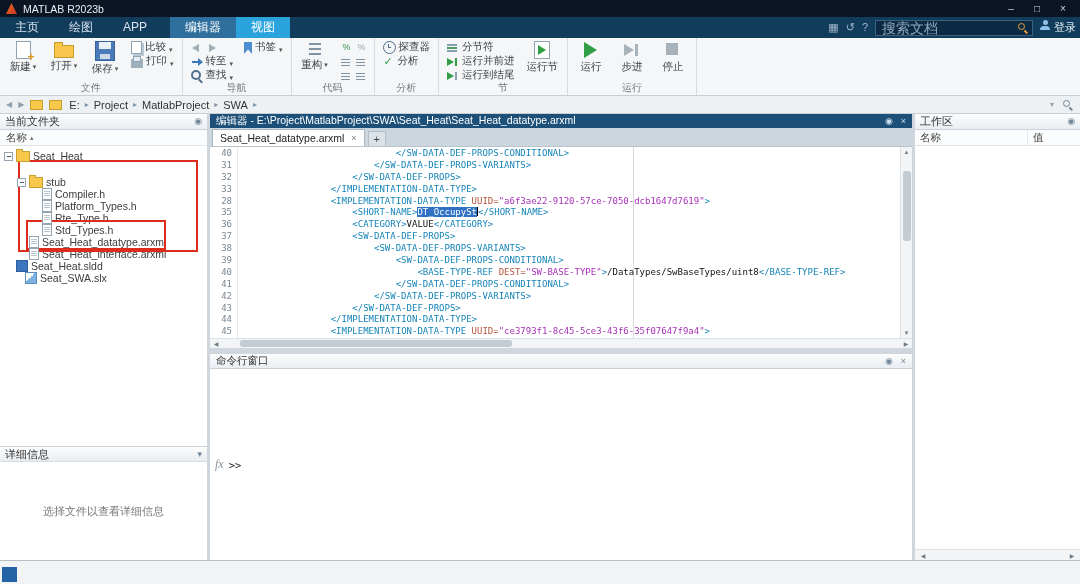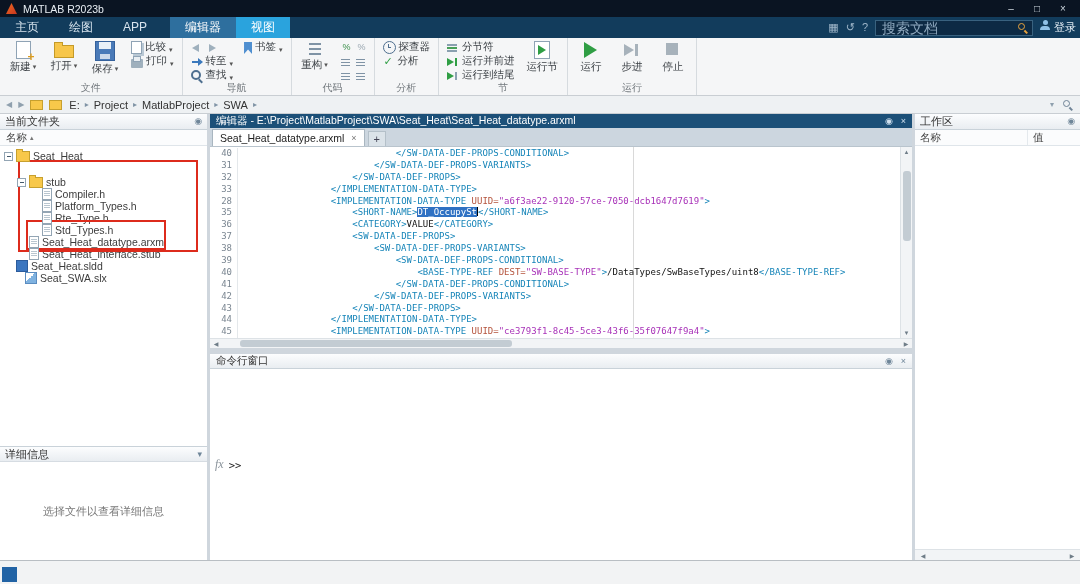--- a/index.html
+++ b/index.html
@@ -413,21 +413,21 @@
             <span class="tlab">Std_Types.h</span>
           </div>
           <div class="trow" style="padding-left: 17px;">
             <span class="i-spc"></span>
             <span class="i-file"></span>
             <span class="tlab">Seat_Heat_datatype.arxml</span>
           </div>
           <div class="trow" style="padding-left: 17px;">
             <span class="i-spc"></span>
             <span class="i-file"></span>
-            <span class="tlab">Seat_Heat_interface.stub</span>
+            <span class="tlab">Seat_Heat_interface.arxml</span>
           </div>
           <div class="trow" style="padding-left: 4px;">
             <span class="i-spc"></span>
             <span class="i-sldd"></span>
             <span class="tlab">Seat_Heat.sldd</span>
           </div>
           <div class="trow" style="padding-left: 13px;">
             <span class="i-spc"></span>
             <span class="i-slx"></span>
             <span class="tlab">Seat_SWA.slx</span>

